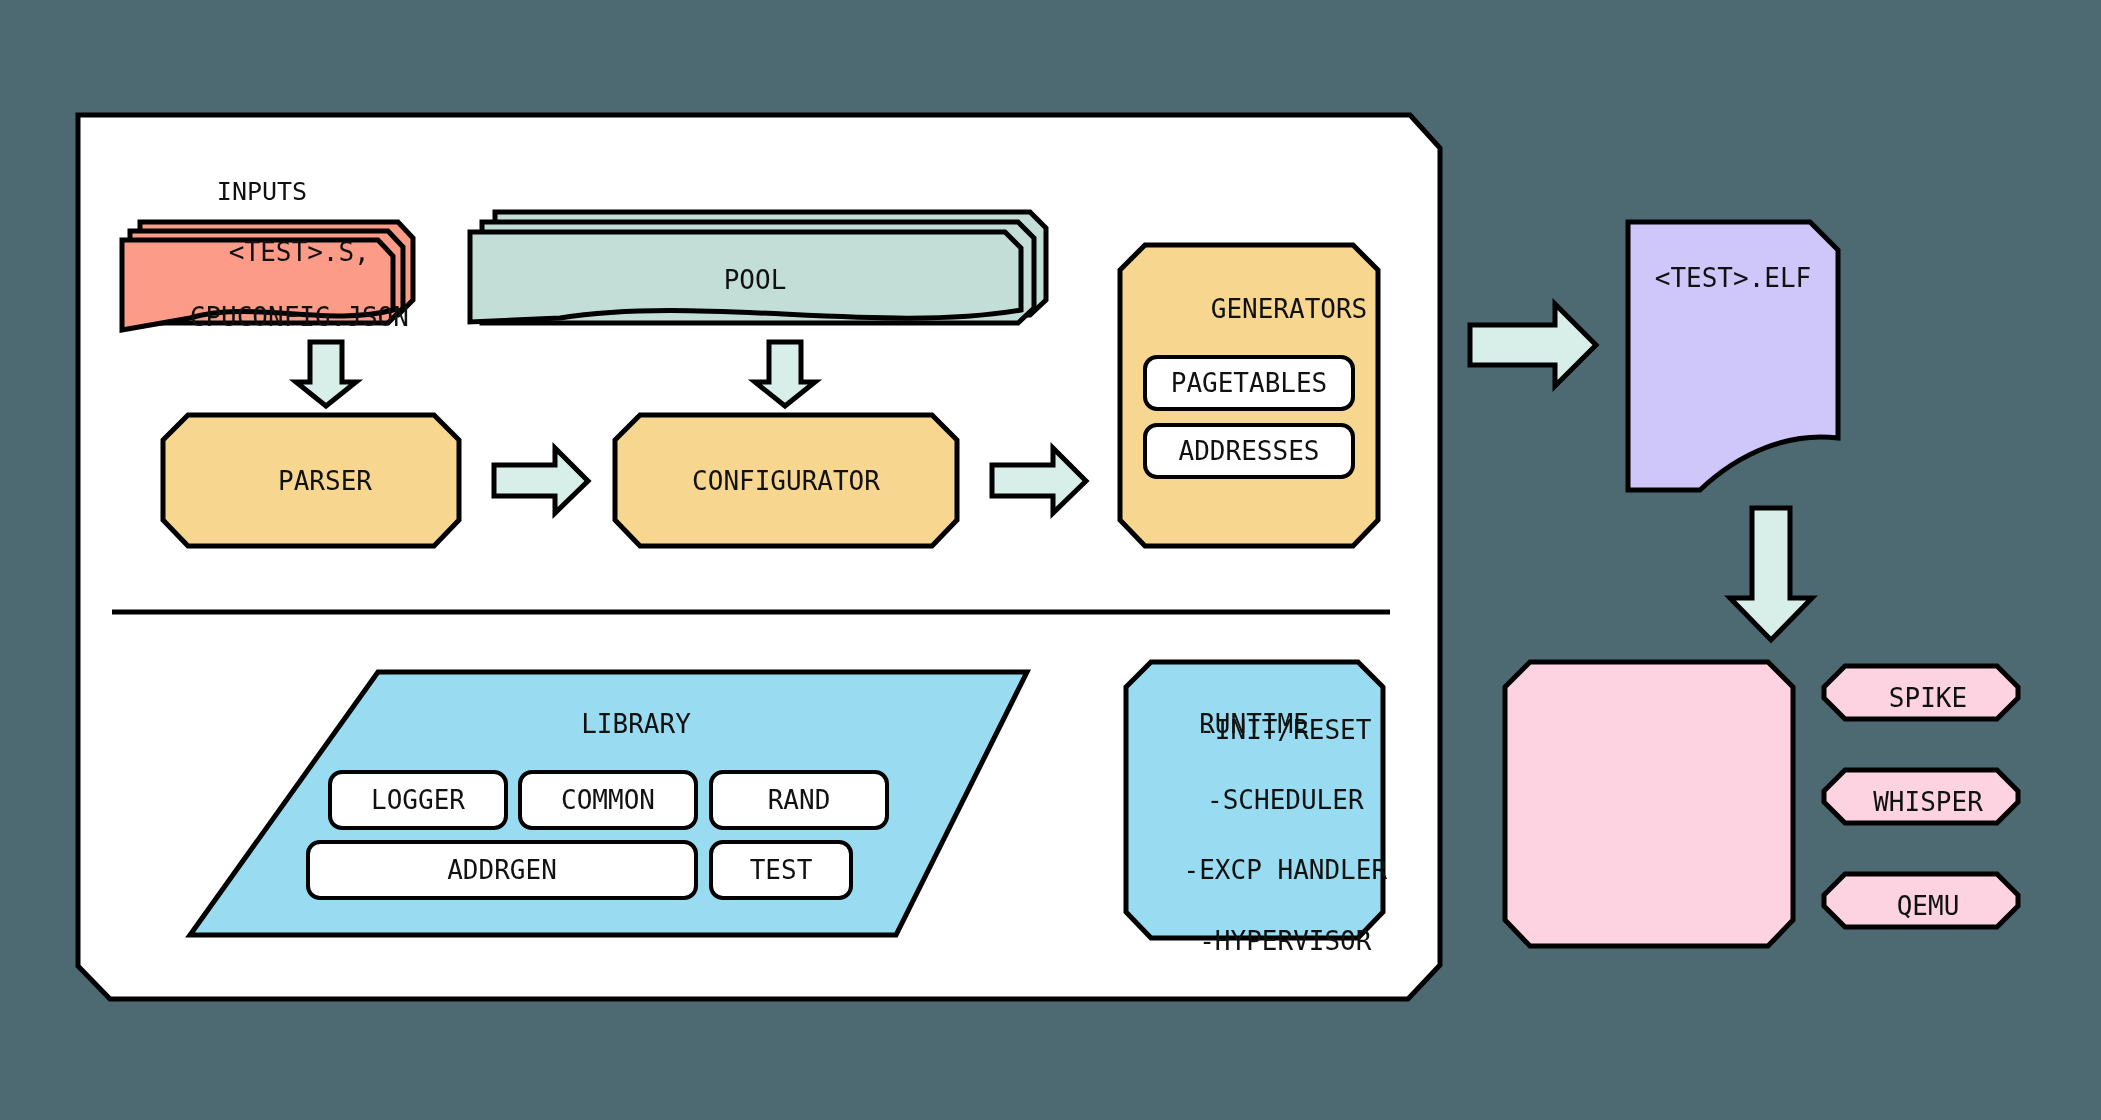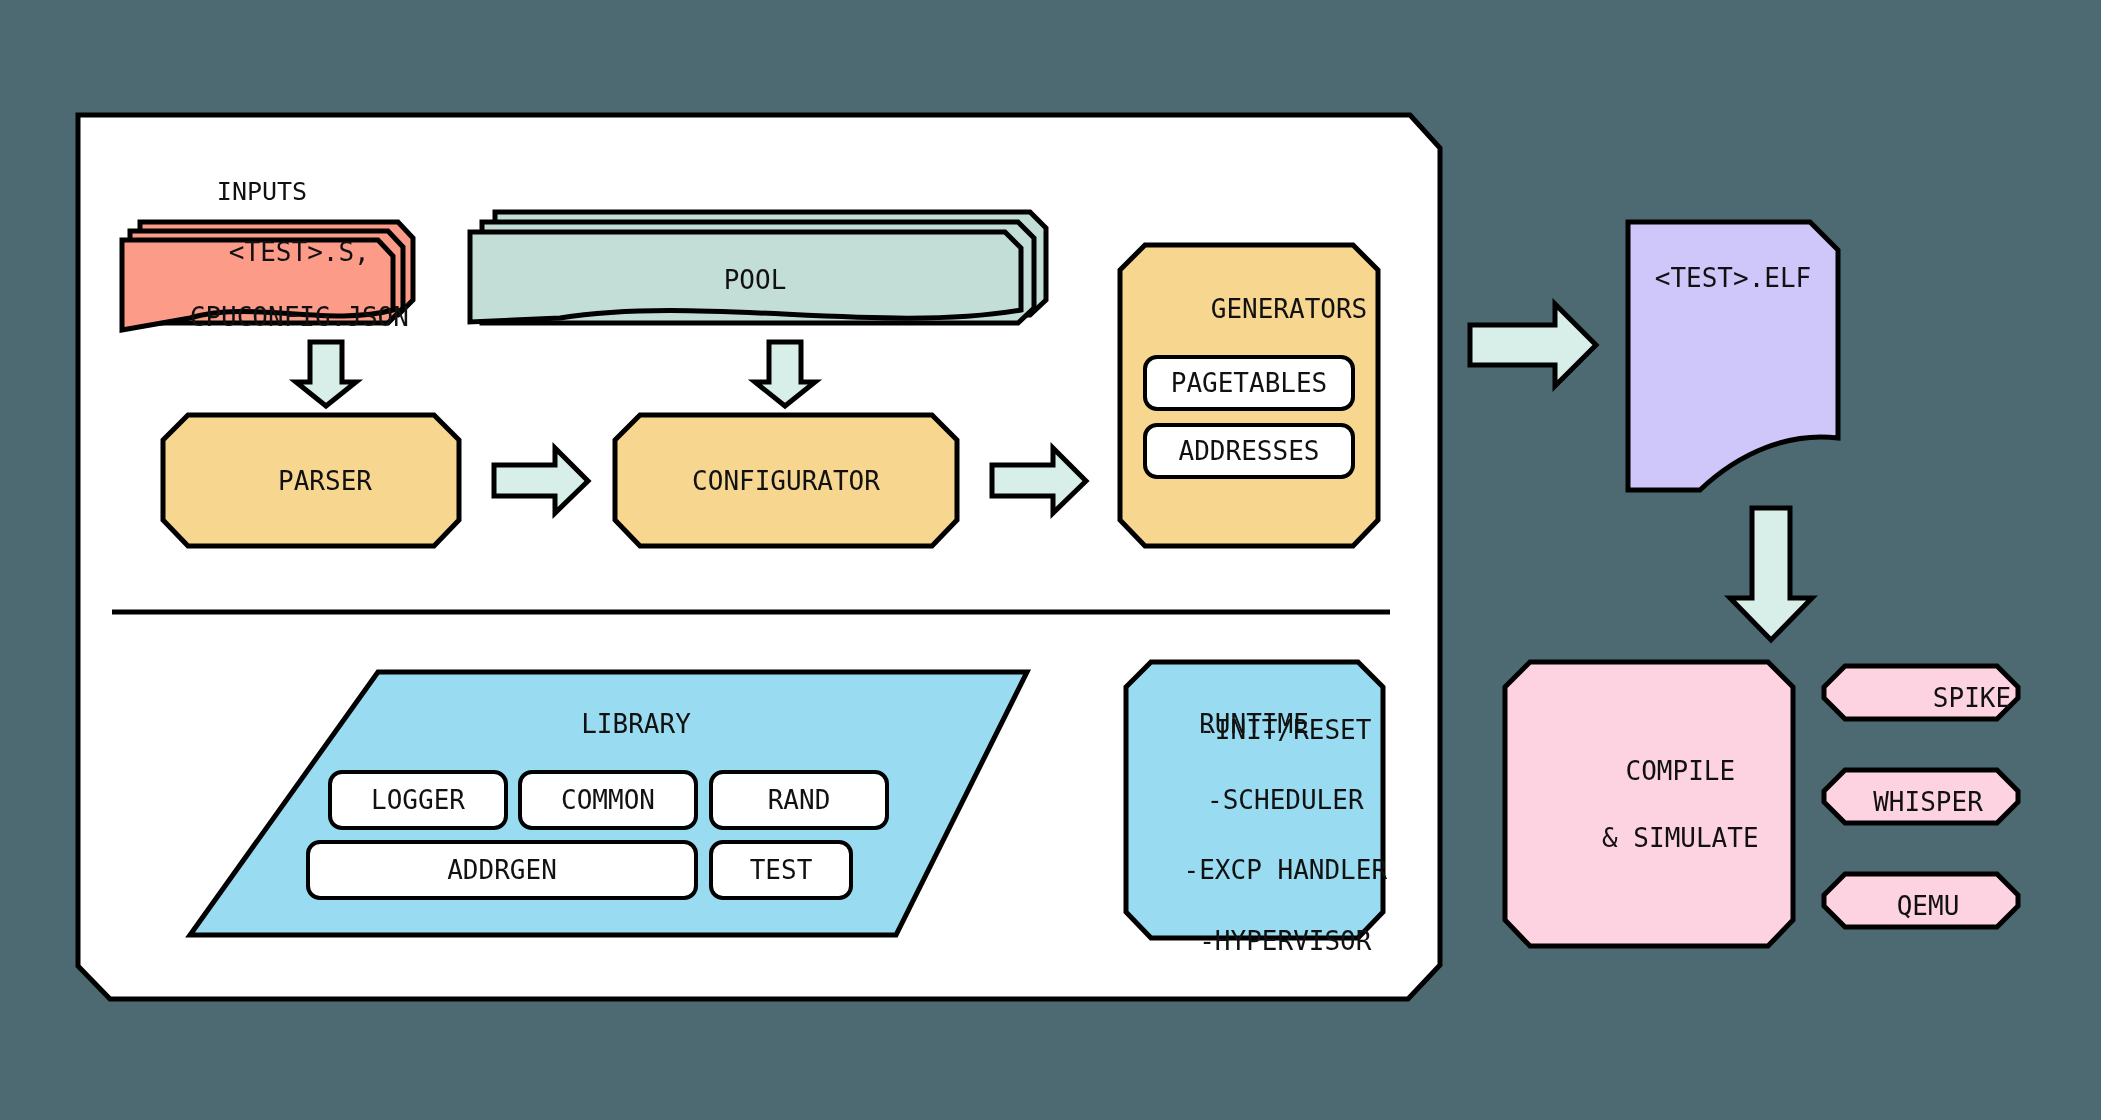--- a/index.html
+++ b/index.html
@@ -115,22 +115,18 @@
   <div class="lbl ctr" style="left:1254px;top:724px;font-size:26px;">RUNTIME</div>
   <div class="lbl ctr" style="left:1254px;top:836px;font-size:26px;line-height:1.35;">
     <span>-INIT/RESET</span><br>
     <span>-SCHEDULER</span><br>
     <span>-EXCP HANDLER</span><br>
     <span>-HYPERVISOR</span>
   </div>
 
   <div class="lbl ctr" style="left:1733px;top:278px;font-size:26px;text-align:center;">&lt;TEST&gt;.ELF</div>
 
-  <div class="lbl ctr" style="left:1649px;top:805px;font-size:26px;line-height:1.3;">
-    <span>COMPILE</span><br>
-    <span>&amp; SIMULATE</span>
-  </div>
 
-  <div class="lbl ctr" style="left:1928px;top:698px;font-size:26px;margin-left:44px;">SPIKE</div>
+  <div class="lbl ctr" style="left:1928px;top:698px;font-size:26px;">SPIKE</div>
   <div class="lbl ctr" style="left:1928px;top:802px;font-size:26px;">WHISPER</div>
   <div class="lbl ctr" style="left:1928px;top:906px;font-size:26px;">QEMU</div>
 
 </div>
 
 </body></html>

